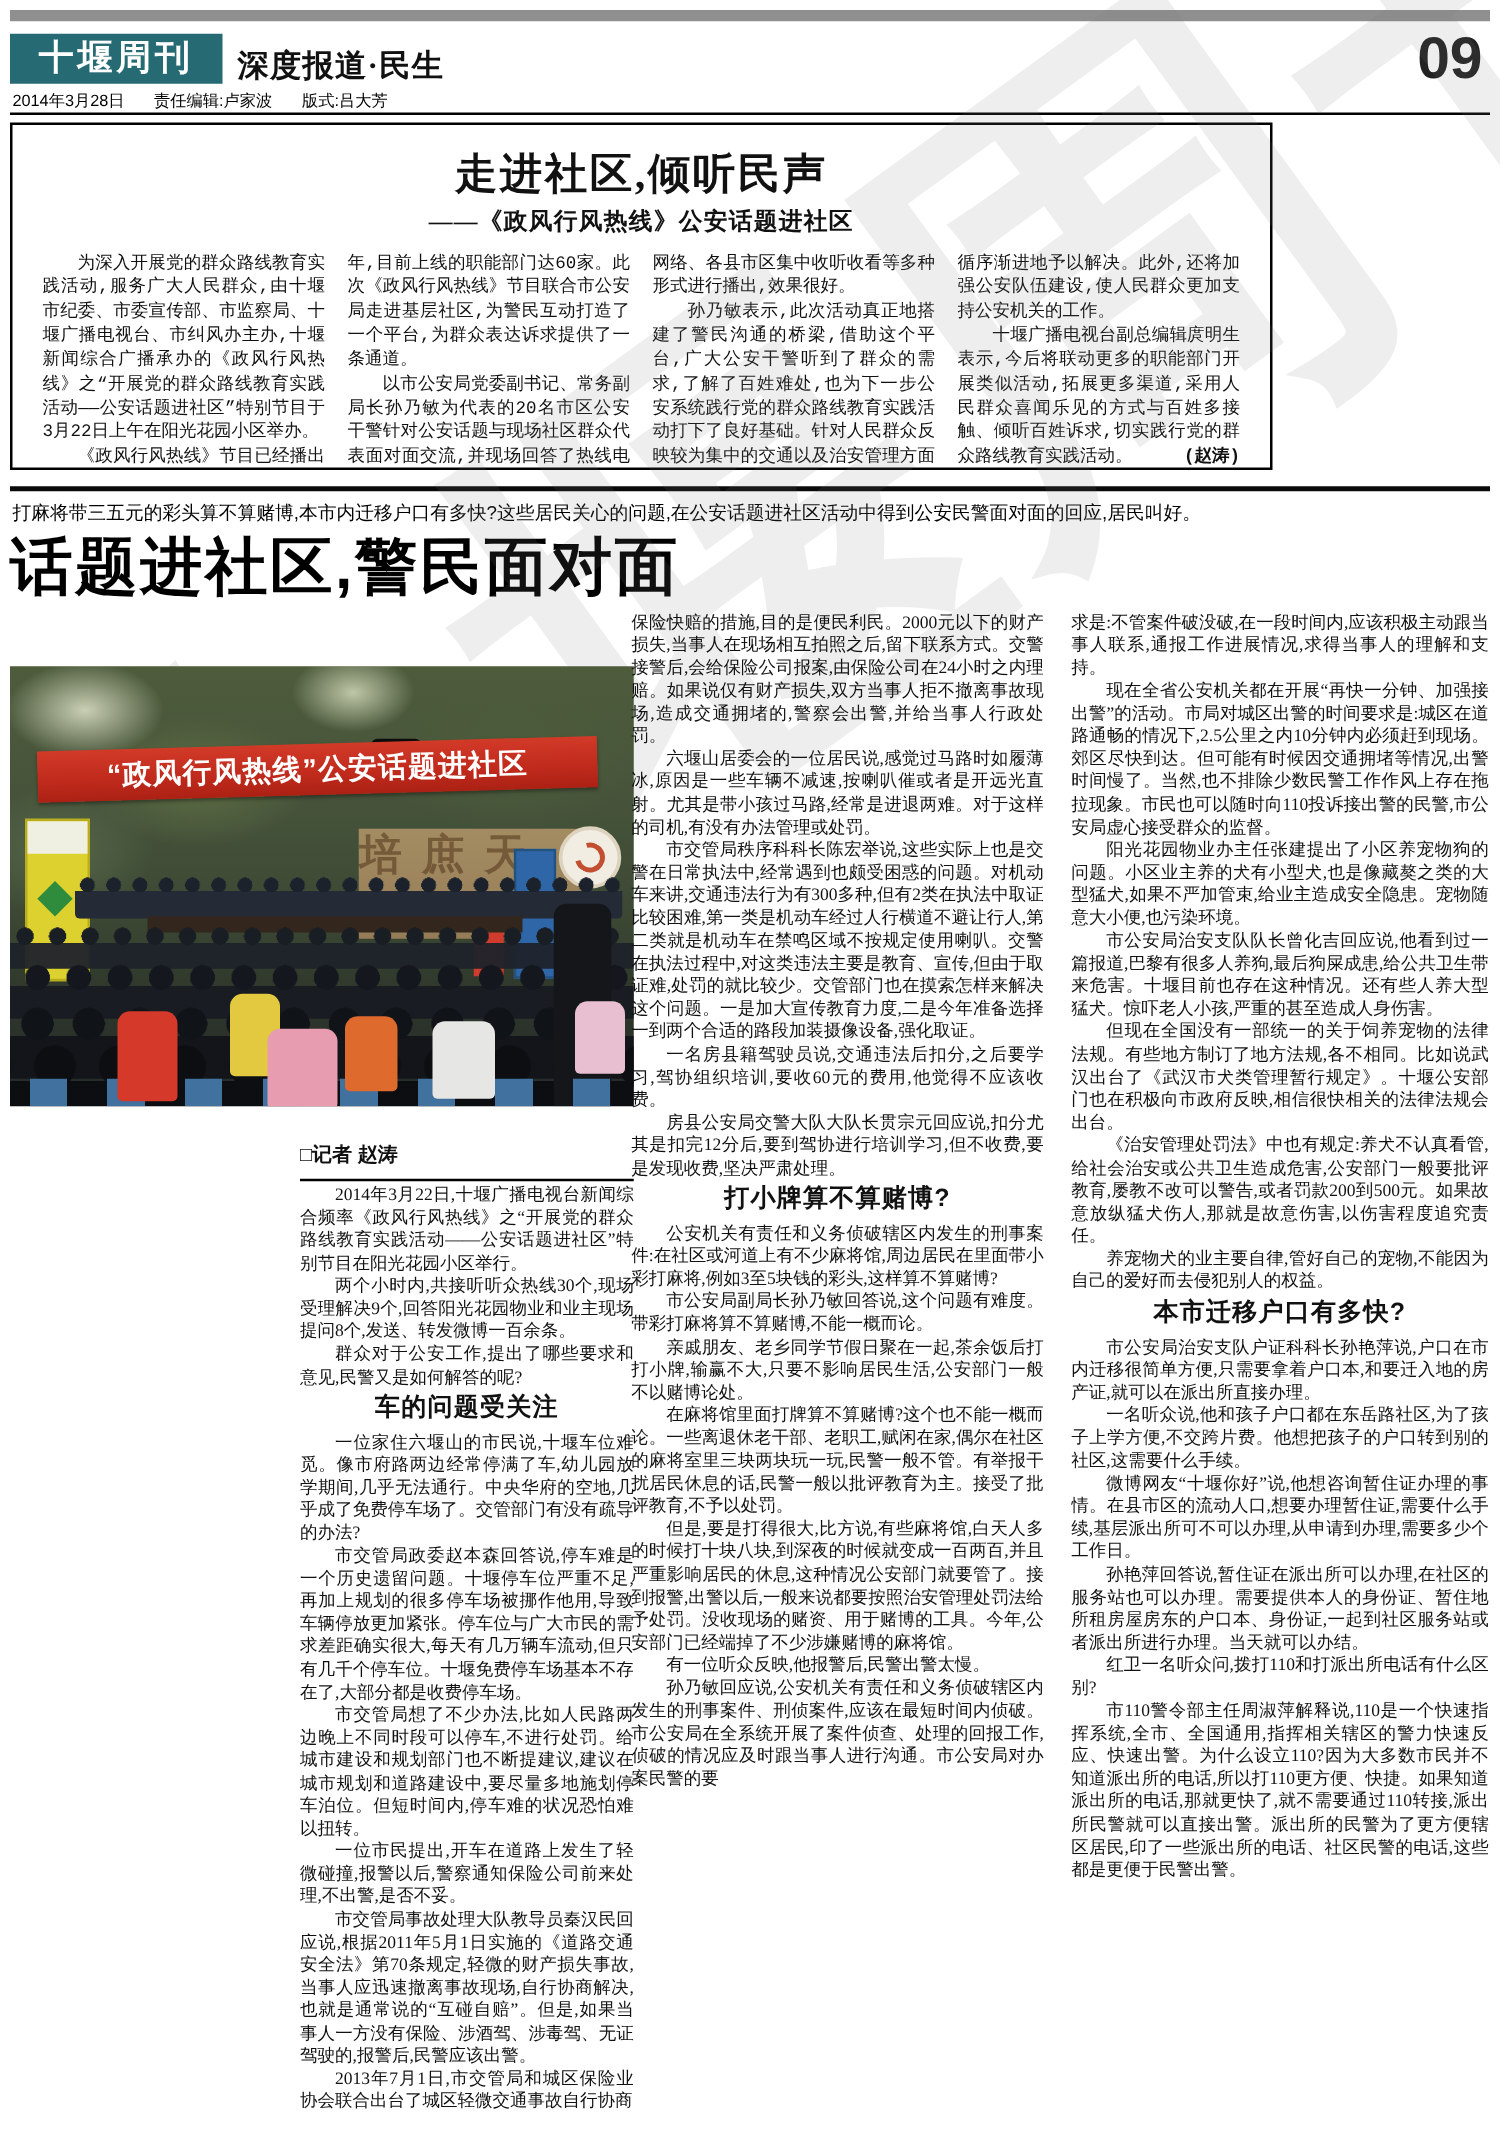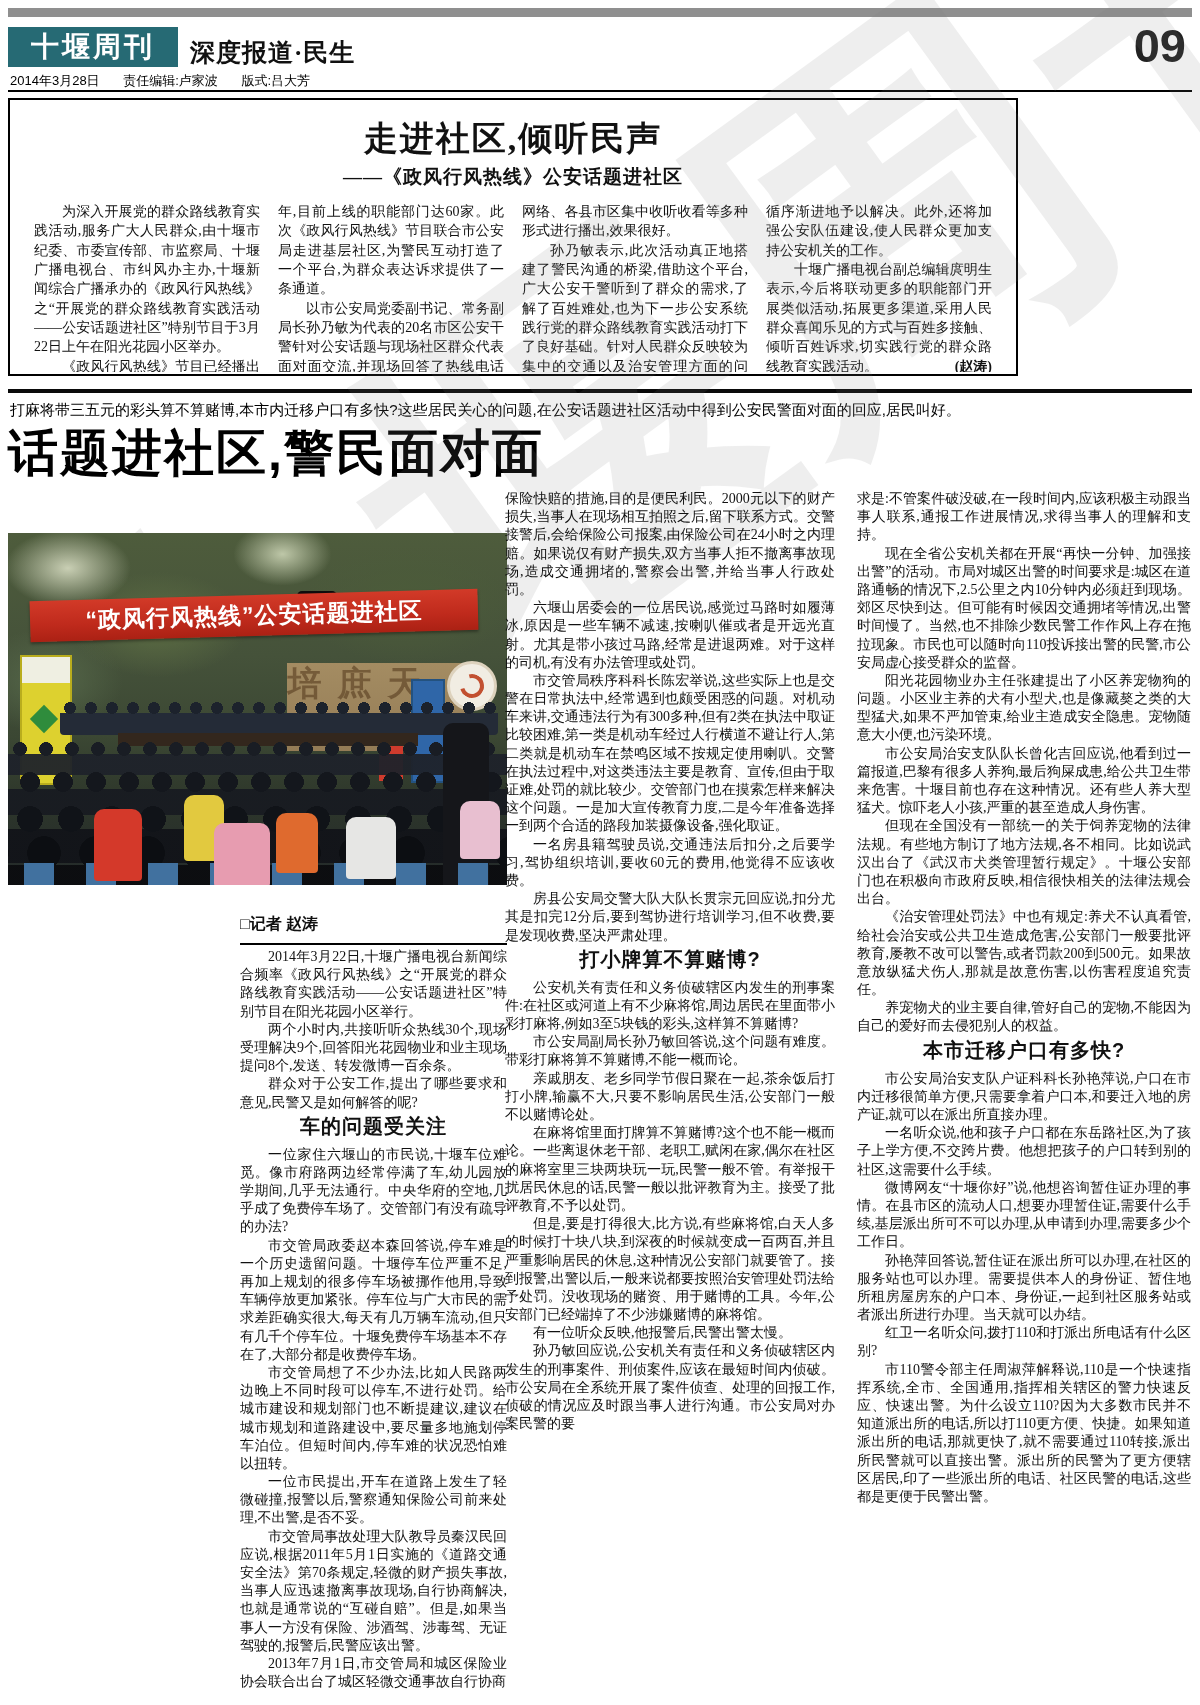--- a/index.html
+++ b/index.html
@@ -15,21 +15,21 @@
           font-size:47px;font-weight:bold;color:#222;}
   .dateline{position:absolute;left:10px;top:72px;font-family:"Liberation Sans","DejaVu Sans",sans-serif;
             font-size:13px;font-weight:normal;color:#000;}
   .dateline span{margin-right:20px;}
   .headrule{position:absolute;left:8px;right:8px;top:90px;height:2px;background:#000;}
   
   .boxed{position:absolute;left:8px;top:98px;width:1010px;height:278px;border:2px solid #000;
          box-sizing:border-box;padding:10px 24px 8px;}
   .boxed h1{margin:6px 0 2px;text-align:center;font-size:34px;font-weight:bold;letter-spacing:2px;}
   .boxed h2{margin:0 0 12px;text-align:center;font-size:19px;font-weight:bold;letter-spacing:1px;}
-  .cols4{display:flex;gap:18px;font-size:14px;line-height:1.38;text-align:justify;}
+  .cols4{display:flex;gap:18px;font-size:14px;line-height:1.38;text-align:justify;font-family:Liberation Mono, monospace;}
   .bcol{flex:1;overflow:hidden;height:170px;}
   .para{margin:0;text-indent:2em;}
   .cont-first .para:first-child{text-indent:0;}
   .box-byline{text-align:right;font-weight:bold;margin-top:-19px;font-size:14px;}
   
   .midrule{position:absolute;left:8px;right:8px;top:389px;height:4px;background:#0a0a0a;}
   .lead{position:absolute;left:10px;top:401px;width:1180px;margin:0;
         font-family:"Liberation Sans","DejaVu Sans",sans-serif;font-size:15px;color:#000;}
   .headline{position:absolute;left:8px;top:420px;margin:0;
             font-family:"Liberation Sans","DejaVu Sans",sans-serif;

